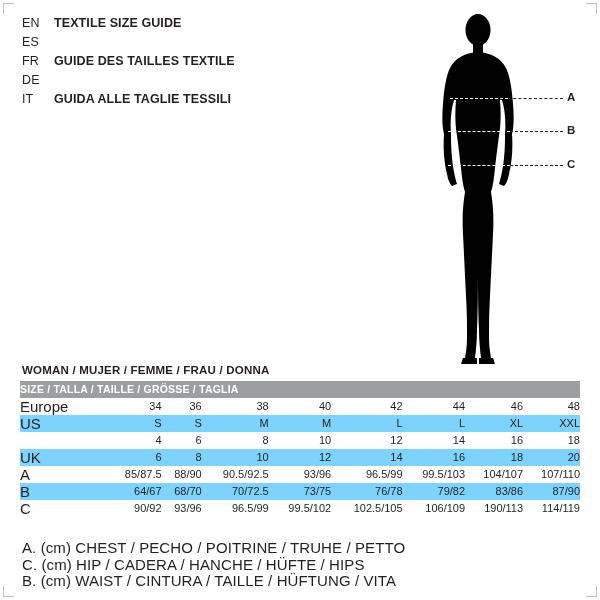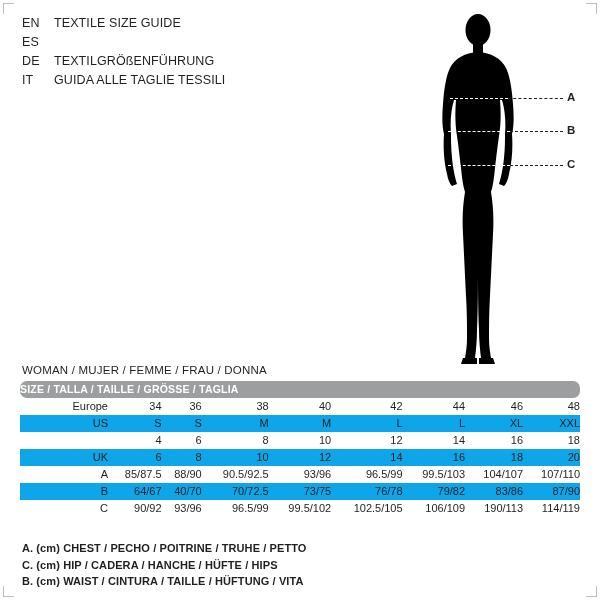--- a/index.html
+++ b/index.html
@@ -34,20 +34,21 @@
     font-size: 12.5px;
     letter-spacing: 0.1px;
   }
   .lang-code {
     width: 32px;
     flex: 0 0 32px;
     font-size: 12.5px;
   }
   .lang-text {
     font-size: 12.5px;
+    font-weight: bold;
   }
 
   
   .figure {
     position: absolute;
     left: 415px;
     top: 8px;
     width: 160px;
     height: 360px;
   }
@@ -68,21 +69,21 @@
     font-weight: bold;
     color: #231f20;
   }
 
   
   .woman-title {
     position: absolute;
     left: 22px;
     top: 364px;
     font-size: 11.5px;
-    font-weight: normal;
+    font-weight: bold;
     letter-spacing: 0.2px;
   }
 
   table.sizes {
     position: absolute;
     left: 20px;
     top: 381px;
     width: 560px;
     border-collapse: collapse;
     font-size: 11px;
@@ -93,45 +94,44 @@
     line-height: 17px;
   }
   .hdr-row td {
     background: #9c9e9f;
     color: #ffffff;
     font-weight: bold;
     font-size: 10.5px;
     text-align: left;
     padding-left: 6px;
     letter-spacing: 0.2px;
-    border-radius: 7px;
   }
   .row-a { background: #ffffff; }
-  .row-b { background: #0ea5e9; }
+  .row-b { background: #7dd3fc; }
   .c-label {
-    text-align: right;
+    text-align: left;
     padding-left: 6px;
     width: 88px;
-    font-size: 11px;
+    font-size: 15px;
   }
   .c-val {
     text-align: right;
     font-size: 11px;
   }
 
   
   .notes {
     position: absolute;
     left: 22px;
     top: 540px;
     width: 540px;
   }
   .note {
-    font-size: 11px;
-    font-weight: bold;
+    font-size: 15px;
+    font-weight: normal;
     line-height: 16.5px;
     letter-spacing: 0.1px;
   }
 
   
   .corner {
     position: absolute;
     width: 10px;
     height: 10px;
   }
@@ -152,22 +152,25 @@
 
   <div class="lang-block">
     <div class="lang-row">
       <span class="lang-code">EN</span>
       <span class="lang-text">TEXTILE SIZE GUIDE</span>
     </div>
     <div class="lang-row">
       <span class="lang-code">ES</span>
     </div>
     <div class="lang-row">
+      <span class="lang-code">FR</span>
+      <span class="lang-text">GUIDE DES TAILLES TEXTILE</span>
+    </div>
+    <div class="lang-row">
       <span class="lang-code">DE</span>
-      <span class="lang-text">TEXTILGRÖßENFÜHRUNG</span>
     </div>
     <div class="lang-row">
       <span class="lang-code">IT</span>
       <span class="lang-text">GUIDA ALLE TAGLIE TESSILI</span>
     </div>
   </div>
 
   <div class="figure">
     <svg width="160" height="360" viewBox="0 0 160 360">
       <g fill="#000000">
@@ -298,21 +301,21 @@
         <td class="c-val">93/96</td>
         <td class="c-val">96.5/99</td>
         <td class="c-val">99.5/103</td>
         <td class="c-val">104/107</td>
         <td class="c-val">107/110</td>
       </tr>
 
       <tr class="row-b">
         <td class="c-label">B</td>
         <td class="c-val">64/67</td>
-        <td class="c-val">40/70</td>
+        <td class="c-val">68/70</td>
         <td class="c-val">70/72.5</td>
         <td class="c-val">73/75</td>
         <td class="c-val">76/78</td>
         <td class="c-val">79/82</td>
         <td class="c-val">83/86</td>
         <td class="c-val">87/90</td>
       </tr>
 
       <tr class="row-a">
         <td class="c-label">C</td>

